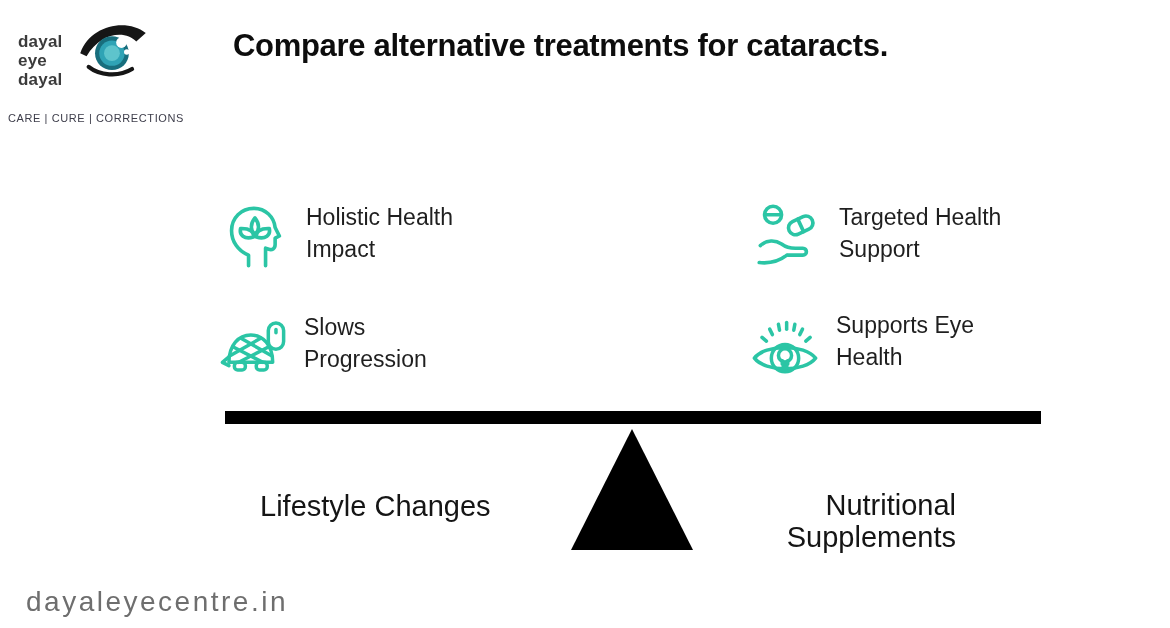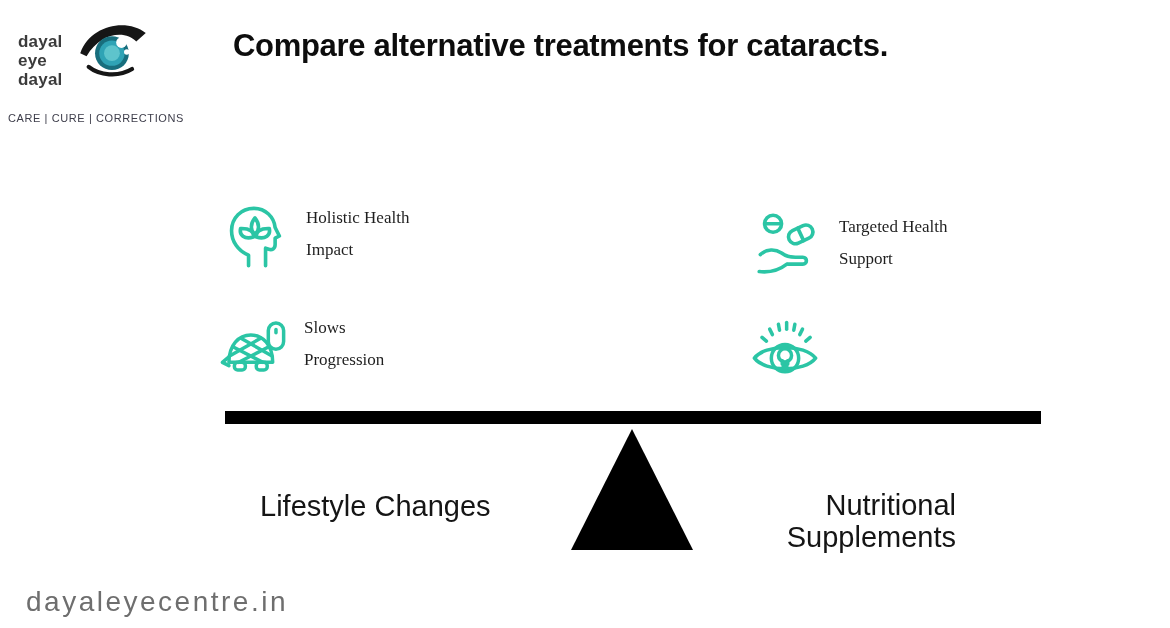--- a/index.html
+++ b/index.html
@@ -34,25 +34,25 @@
   .title {
     position: absolute; left: 233px; top: 28px; width: 860px;
     font-size: 31px; font-weight: bold; color: #0d0d0d;
     letter-spacing: -0.3px;
   }
 
   
   .feature { position: absolute; display: flex; align-items: flex-start; }
   .feature .icon { flex: 0 0 auto; }
   .feature .label {
-    font-size: 17px; line-height: 31.5px; color: #1f1f1f;
-    white-space: pre-line; margin-left: 16px; margin-top: 2px; font-family: Liberation Serif, serif;
+    font-size: 23px; line-height: 31.5px; color: #1f1f1f;
+    white-space: pre-line; margin-left: 16px; margin-top: 2px;
   }
   .f1 { left: 222px; top: 200px; }
-  .f2 { left: 755px; top: 209px; }
+  .f2 { left: 755px; top: 200px; }
   .f3 { left: 218px; top: 310px; justify-content: space-between; }
   .f4 { left: 750px; top: 308px; }
 
   
   .balance-bar {
     position: absolute; left: 225px; top: 411px;
     width: 816px; height: 13px; background: #000000;
   }
   .fulcrum {
     position: absolute; left: 571px; top: 429px;
@@ -162,20 +162,22 @@
         <line x1="41" y1="13" x2="40" y2="18.5"></line>
         <line x1="48" y1="17.5" x2="45.5" y2="22.5"></line>
         <line x1="55" y1="25" x2="51" y2="28.5"></line>
         <path d="M4 44 C14 31 50 31 60 44 C50 57 14 57 4 44 Z"></path>
         <circle cx="32" cy="44" r="12.5"></circle>
         <circle cx="32" cy="41.5" r="6"></circle>
         <path d="M29.5 46.5 L29.5 49.5 L34.5 49.5 L34.5 46.5"></path>
         <line x1="30" y1="52.5" x2="34" y2="52.5"></line>
       </svg>
     </span>
+    <span class="label">Supports Eye
+Health</span>
   </div>
 
   <div class="balance-bar"></div>
   <div class="fulcrum"></div>
 
   <div class="pan-label pan-left">Lifestyle Changes</div>
   <div class="pan-label pan-right">Nutritional
 Supplements</div>
 
   <div class="footer">

